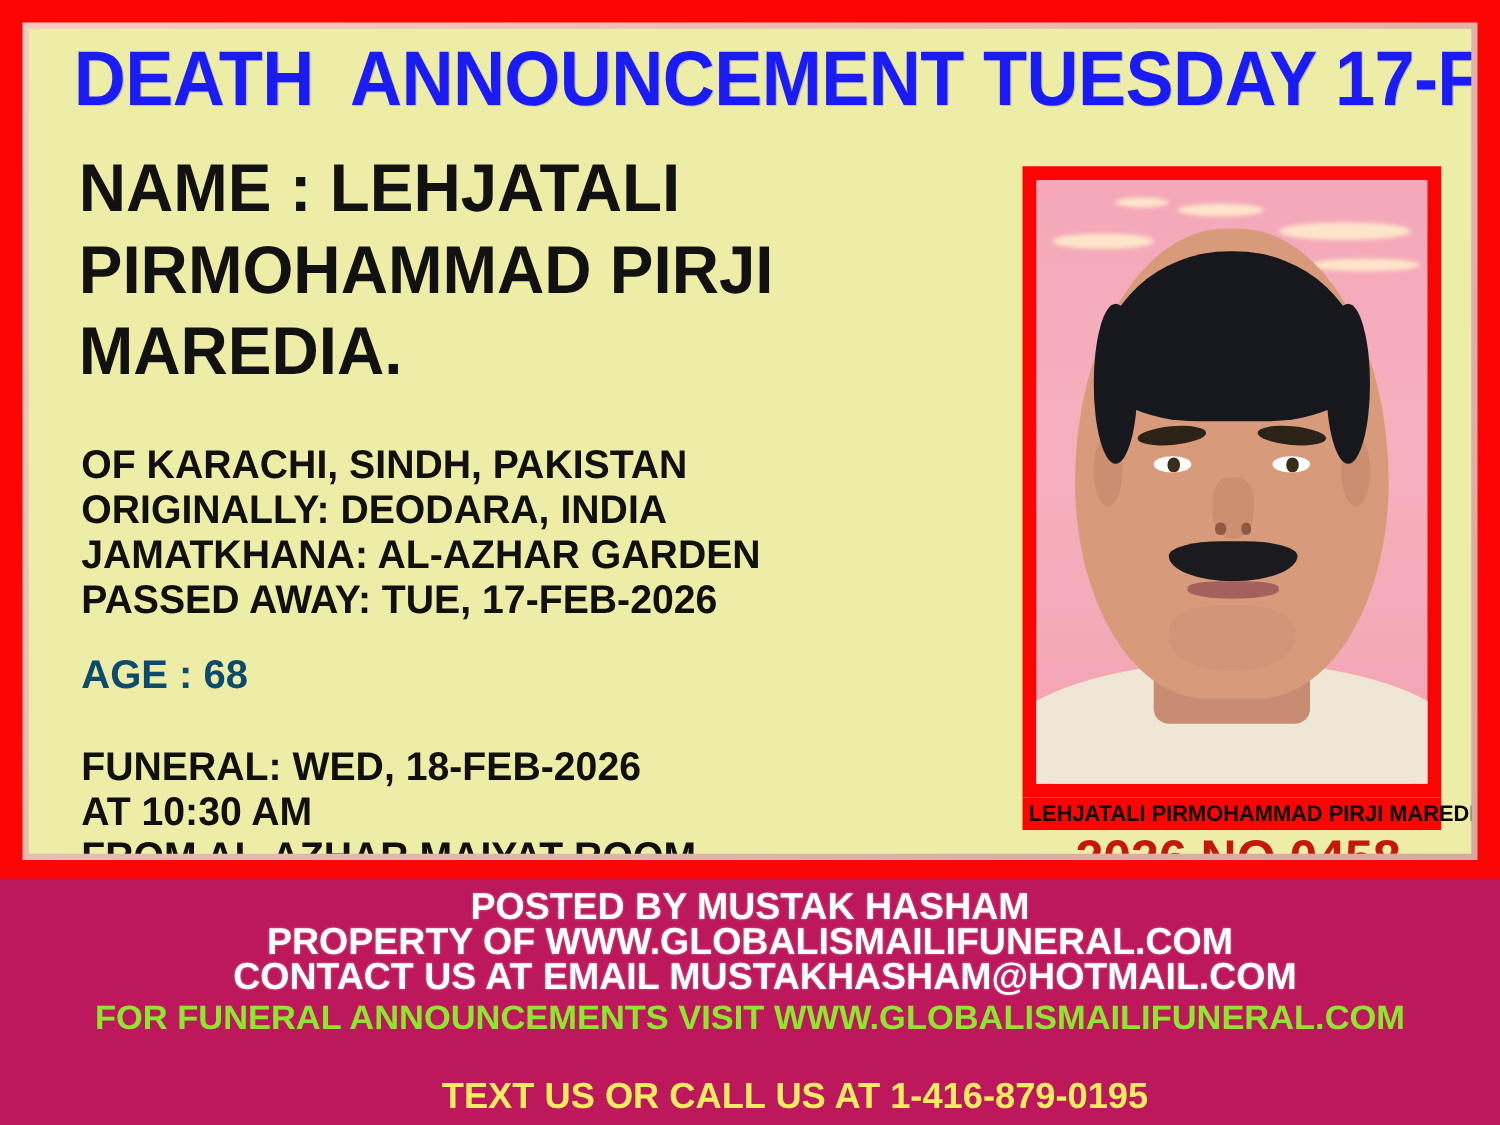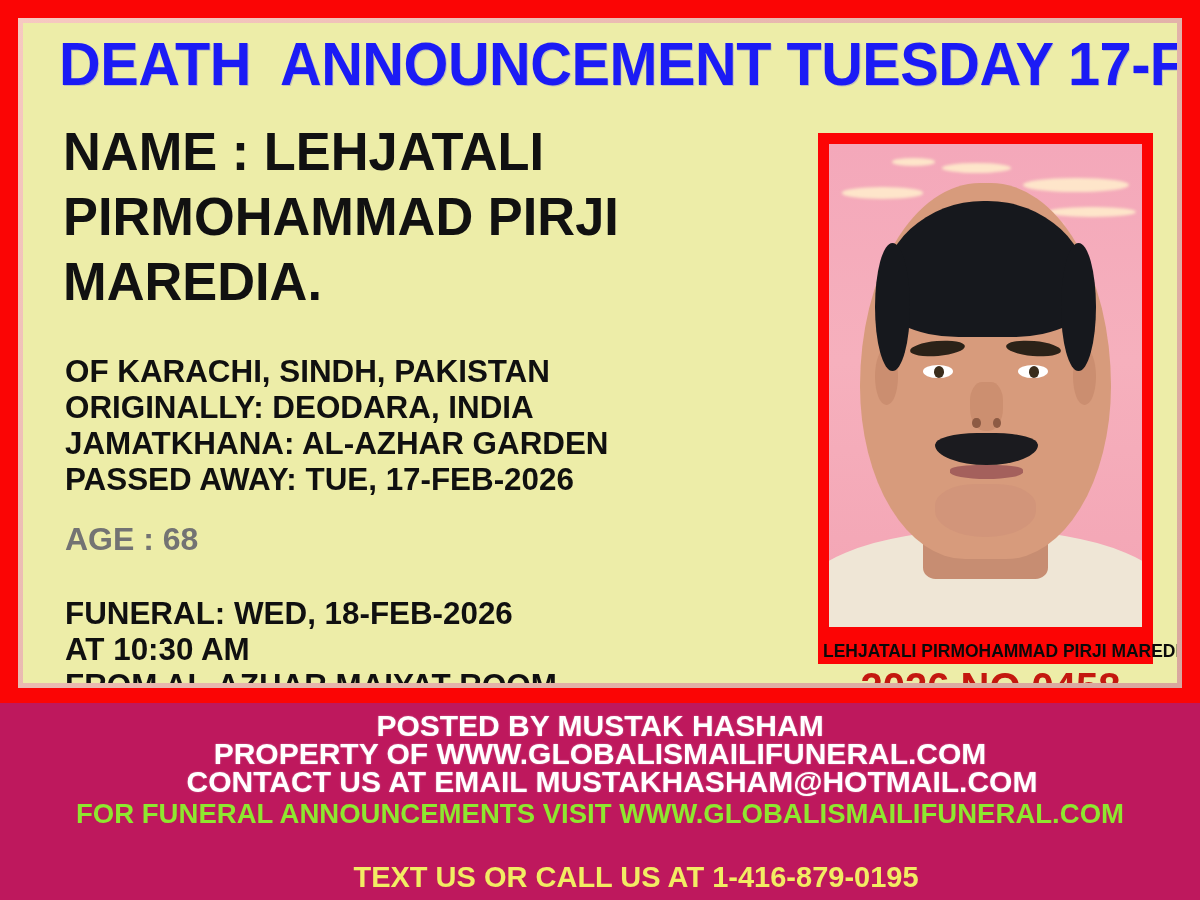--- a/index.html
+++ b/index.html
@@ -96,21 +96,21 @@
   .details .line { white-space: nowrap; }
 
   .age-line {
     position: absolute;
     left: 42px;
     top: 498px;
     font-family: "Liberation Sans Narrow","Liberation Sans", sans-serif;
     font-weight: bold;
     font-size: 32px;
     line-height: 36px;
-    color: #737373;
+    color: #0c4a6e;
     text-align: right;
   }
 
   .funeral {
     position: absolute;
     left: 42px;
     top: 572px;
     width: 740px;
     font-family: "Liberation Sans Narrow","Liberation Sans", sans-serif;
     font-weight: bold;

